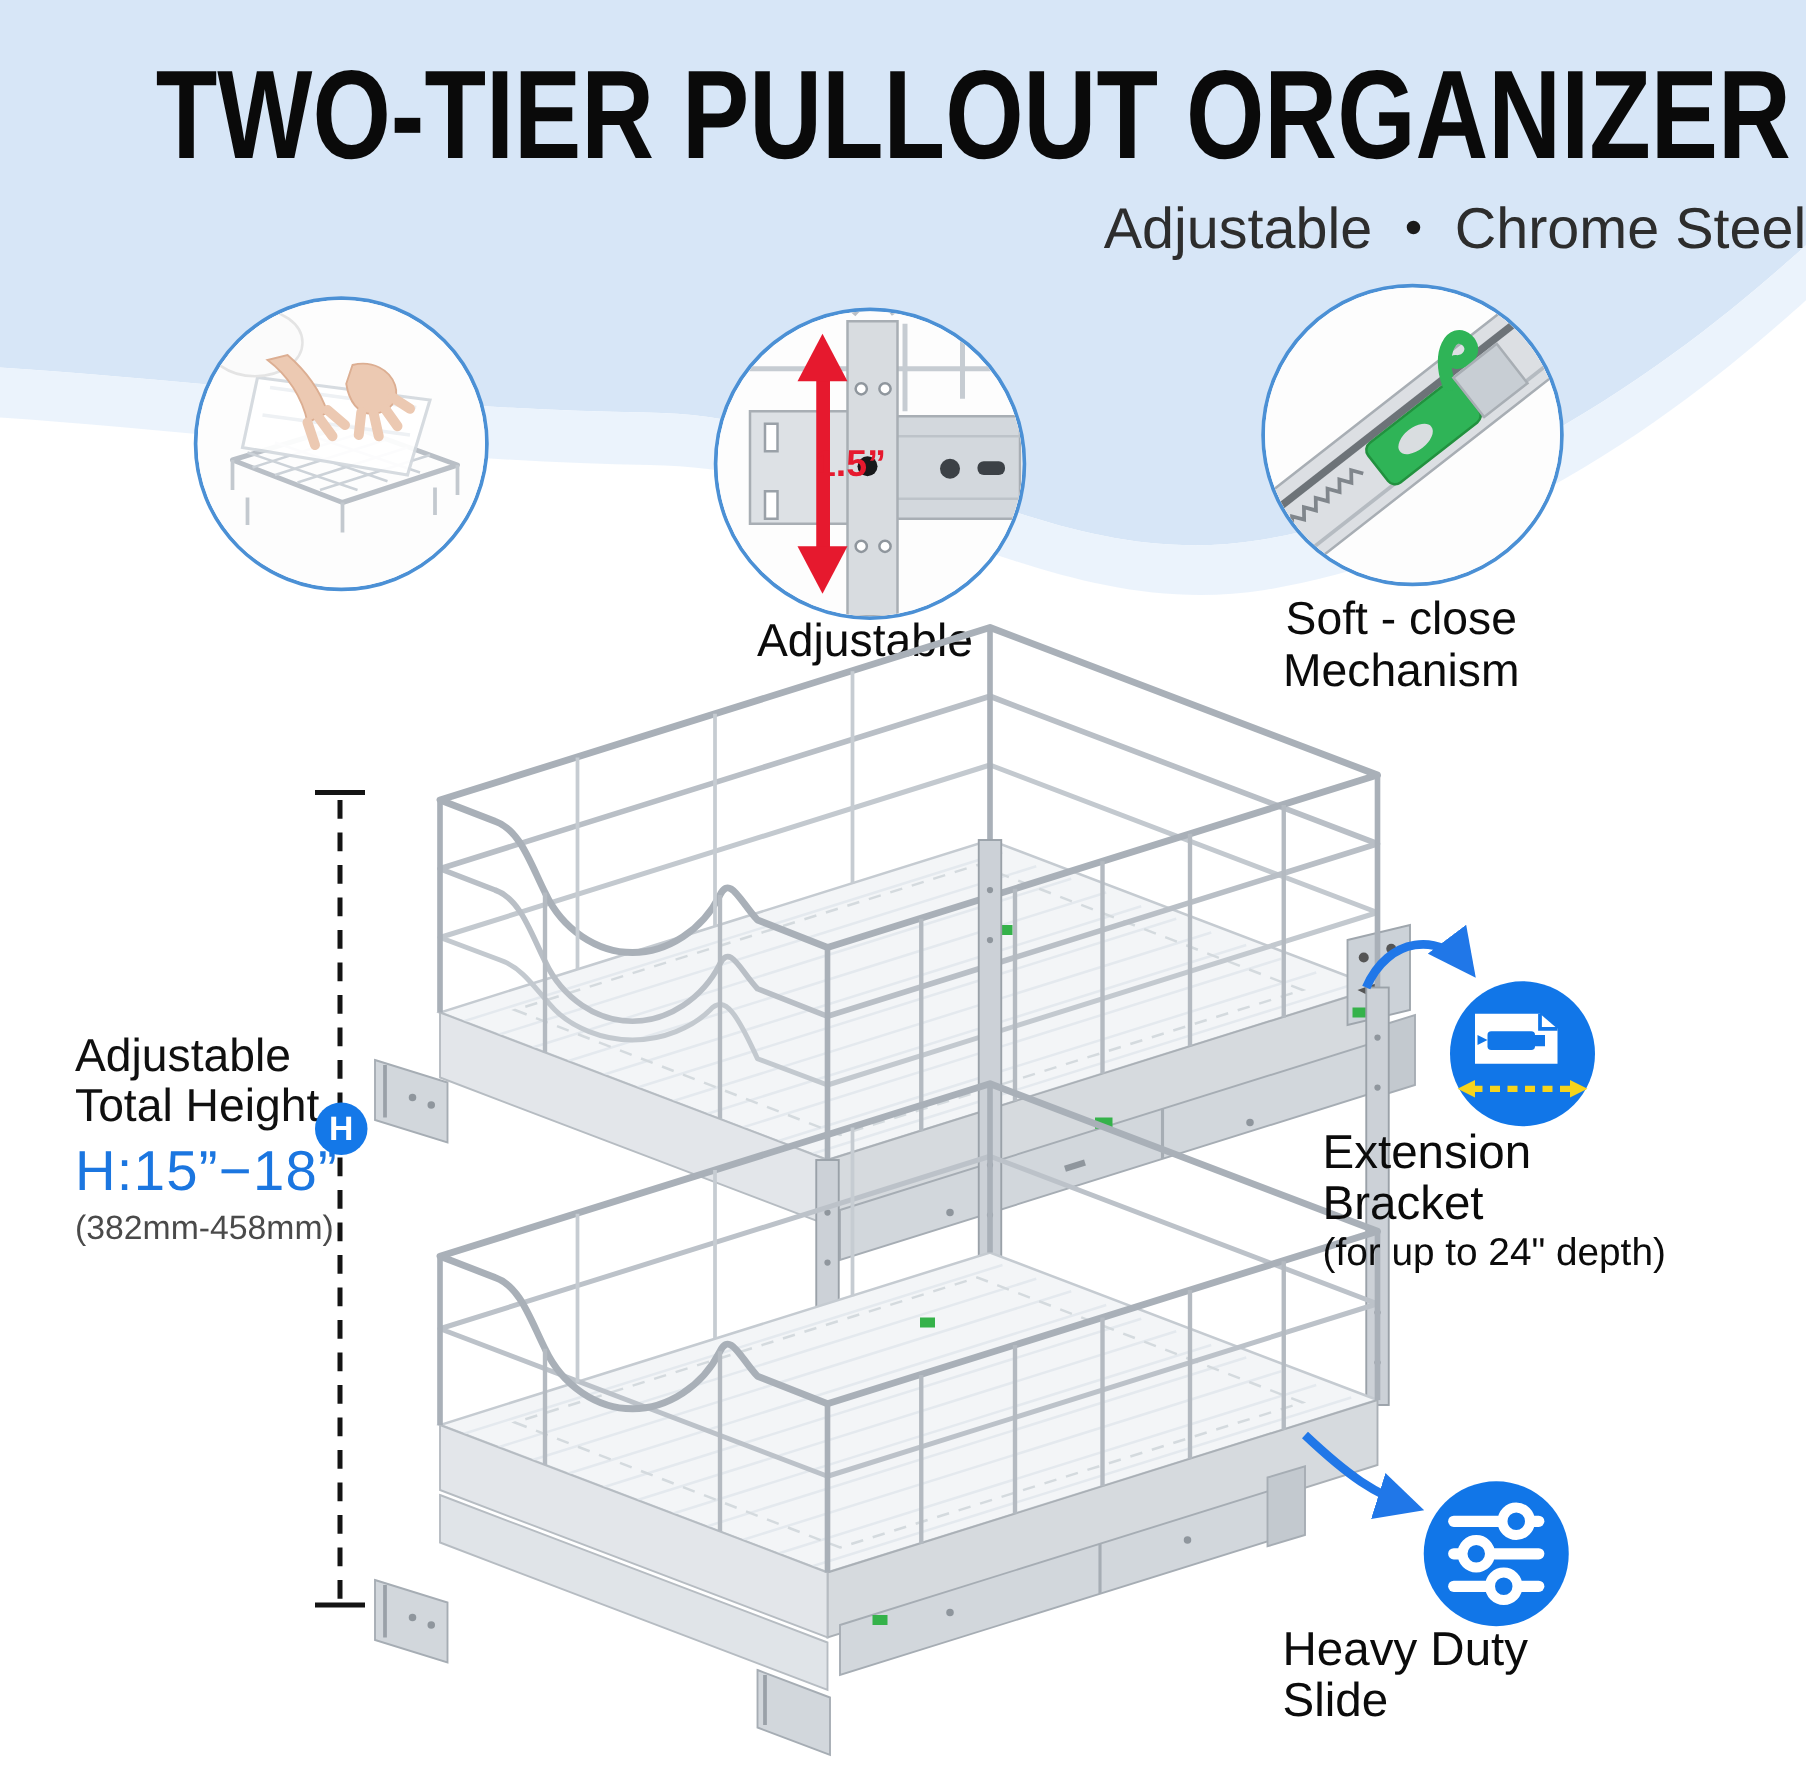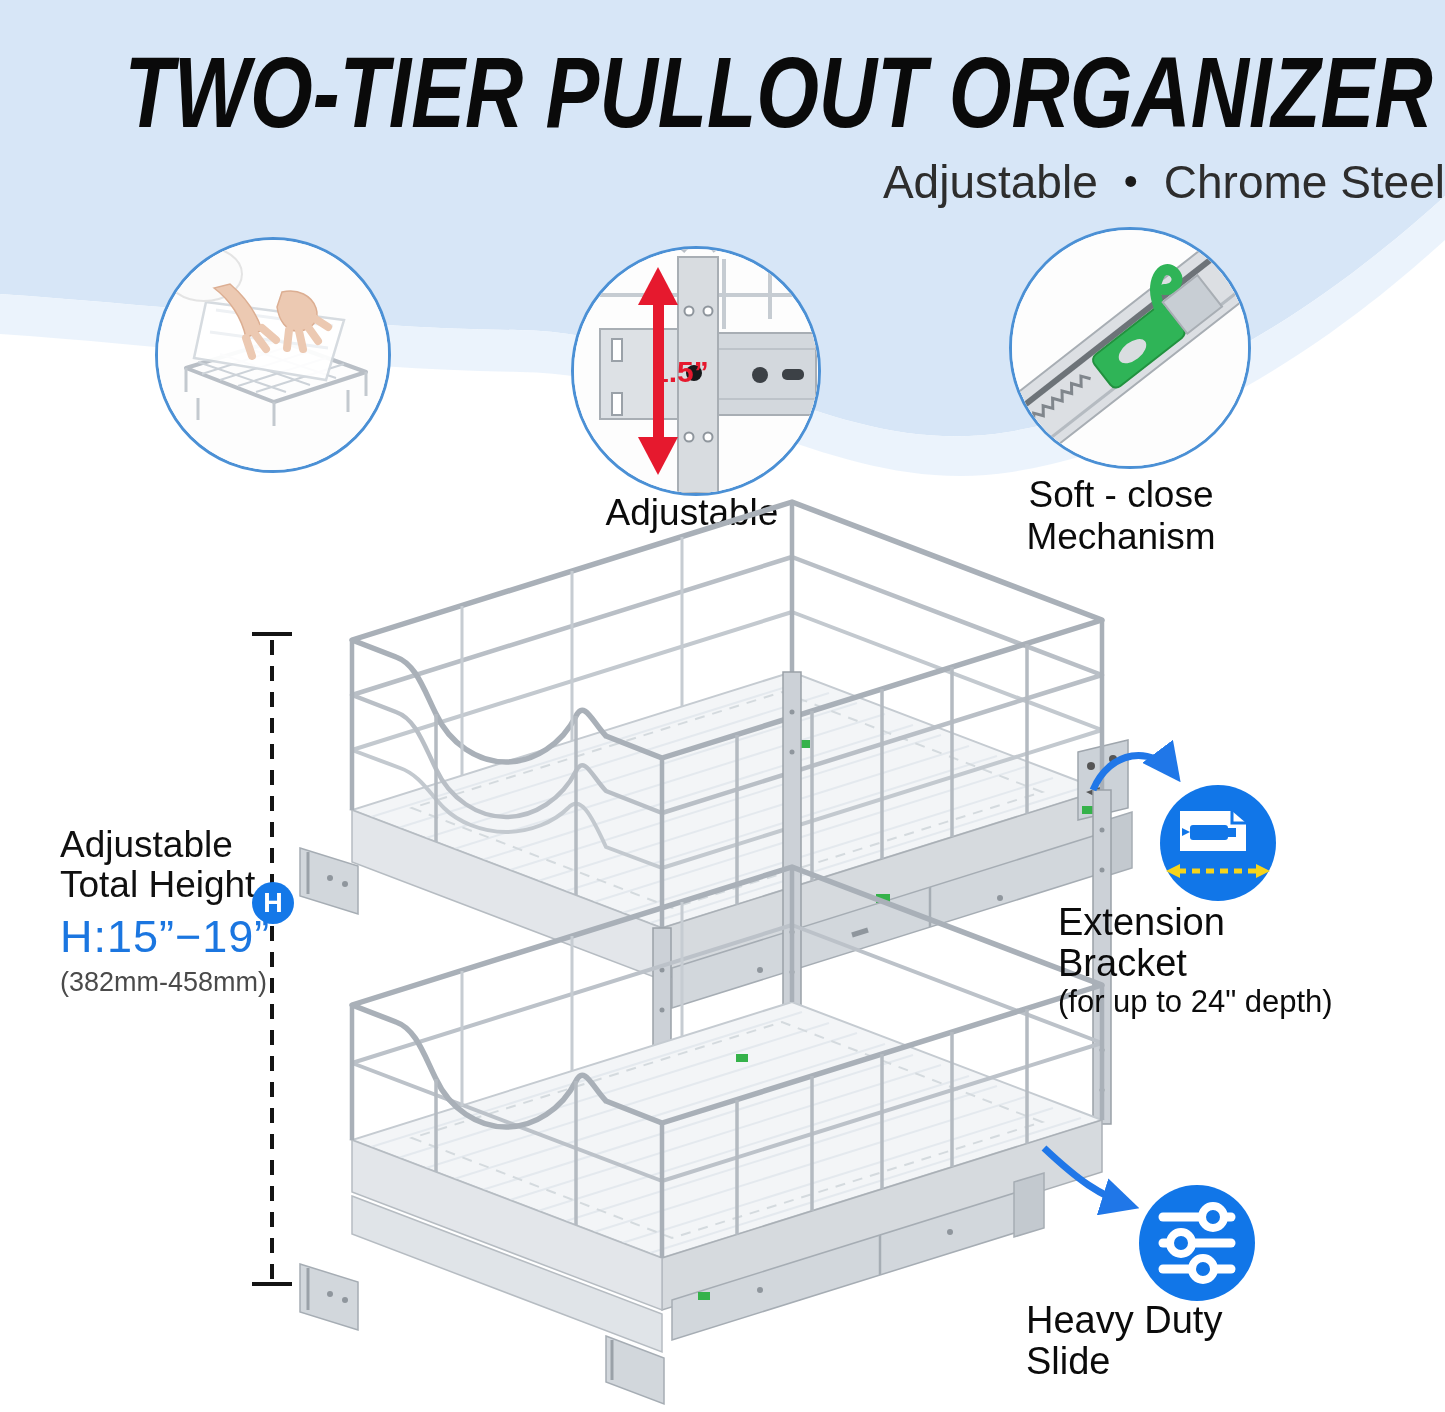--- a/index.html
+++ b/index.html
@@ -2,21 +2,21 @@
 <html><head>
 <meta charset="utf-8">
 <style>
   html,body{margin:0;padding:0;background:#fff;}
   #stage{position:relative;width:1445px;height:1412px;background:#fff;overflow:hidden;
          font-family:"Liberation Sans",sans-serif;color:#0b0b0b;}
   svg{display:block;}
   .abs{position:absolute;}
   
   .title{top:40px;left:0;width:1445px;text-align:right;font-size:96px;font-weight:bold;
-         color:#0a0a0a;letter-spacing:0px;line-height:1.04;white-space:nowrap;font-style:italic;}
+         color:#0a0a0a;letter-spacing:0px;line-height:1.04;white-space:nowrap;}
   .title-inner{display:inline-block;transform:scale(0.84,1.05);transform-origin:center top;}
   .subtitle{top:155px;left:0;width:1445px;text-align:right;font-size:46px;color:#2d2d2d;}
   .subtitle .bullet{display:inline-block;margin:0 26px;font-size:40px;vertical-align:3px;color:#1a1a1a;}
   
   .feature-circle{border-radius:50%;border:3px solid #4b90d5;background:#fdfdfd;overflow:hidden;}
   .circle-label{font-size:37px;color:#0b0b0b;text-align:center;}
   .measure-tag{position:absolute;font-size:30px;font-weight:bold;color:#e6192e;}
   
   .dim-black{font-size:37px;color:#101010;line-height:40px;}
   .dim-blue{font-size:45px;color:#1b76e0;letter-spacing:1px;}
@@ -226,21 +226,21 @@
       <path d="M252,1284 H292"></path>
     </g>
 
     <path d="M1093,790 C1110,750 1152,744 1176,776" fill="none" stroke="#2077e8" stroke-width="7" marker-end="url(#ah)"></path>
     <path d="M1044,1148 C1078,1180 1100,1196 1132,1206" fill="none" stroke="#2077e8" stroke-width="7" marker-end="url(#ah)"></path>
   </svg>
 
   <div class="abs" style="left:60px;top:825px;z-index:2;">
     <div class="dim-black">Adjustable</div>
     <div class="dim-black">Total Height</div>
-    <div class="dim-blue" style="margin-top:6px;">H:15”−19”</div>
+    <div class="dim-blue" style="margin-top:6px;">H:15”−18”</div>
     <div class="dim-metric" style="margin-top:4px;">(382mm-458mm)</div>
   </div>
 
   <div class="abs h-badge" style="left:252px;top:882px;z-index:3;">H</div>
 
   <div class="abs icon-circle" style="left:1160px;top:785px;z-index:2;">
     <svg width="116" height="116" viewBox="0 0 116 116">
       <path d="M20,26 H72 L86,38 V66 H20 Z" fill="#ffffff"></path>
       <path d="M72,26 L72,38 L86,38" fill="none" stroke="#1176e8" stroke-width="3"></path>
       <rect x="30" y="40" width="38" height="15" rx="3" fill="#1176e8"></rect>

